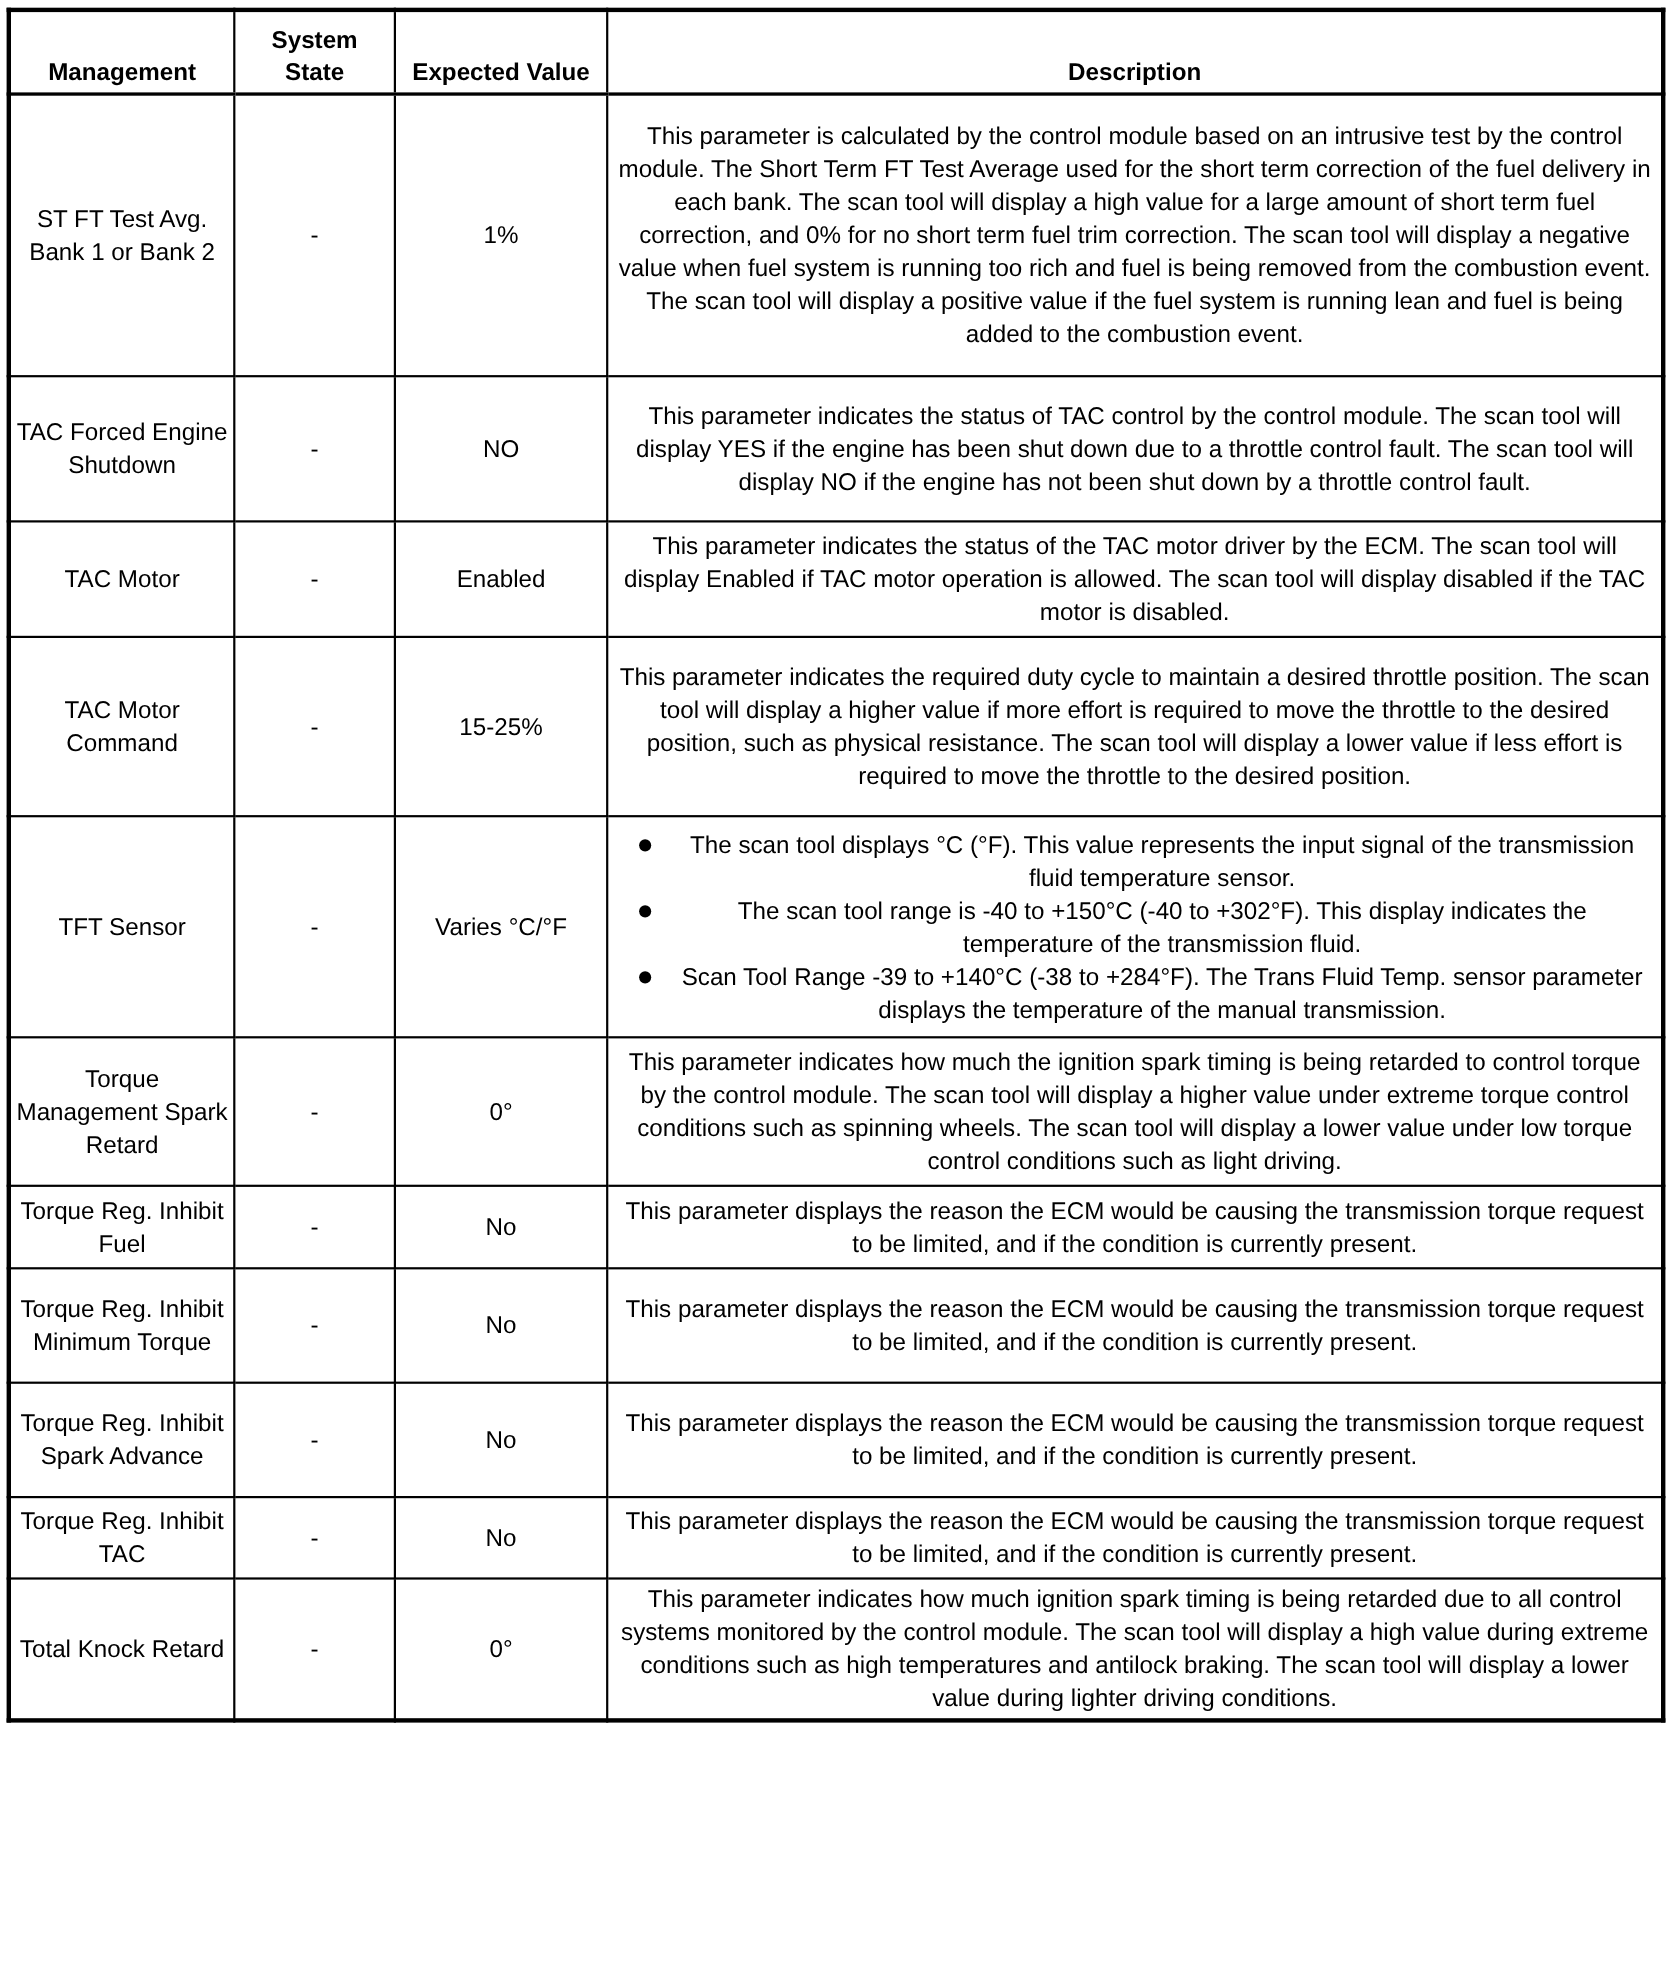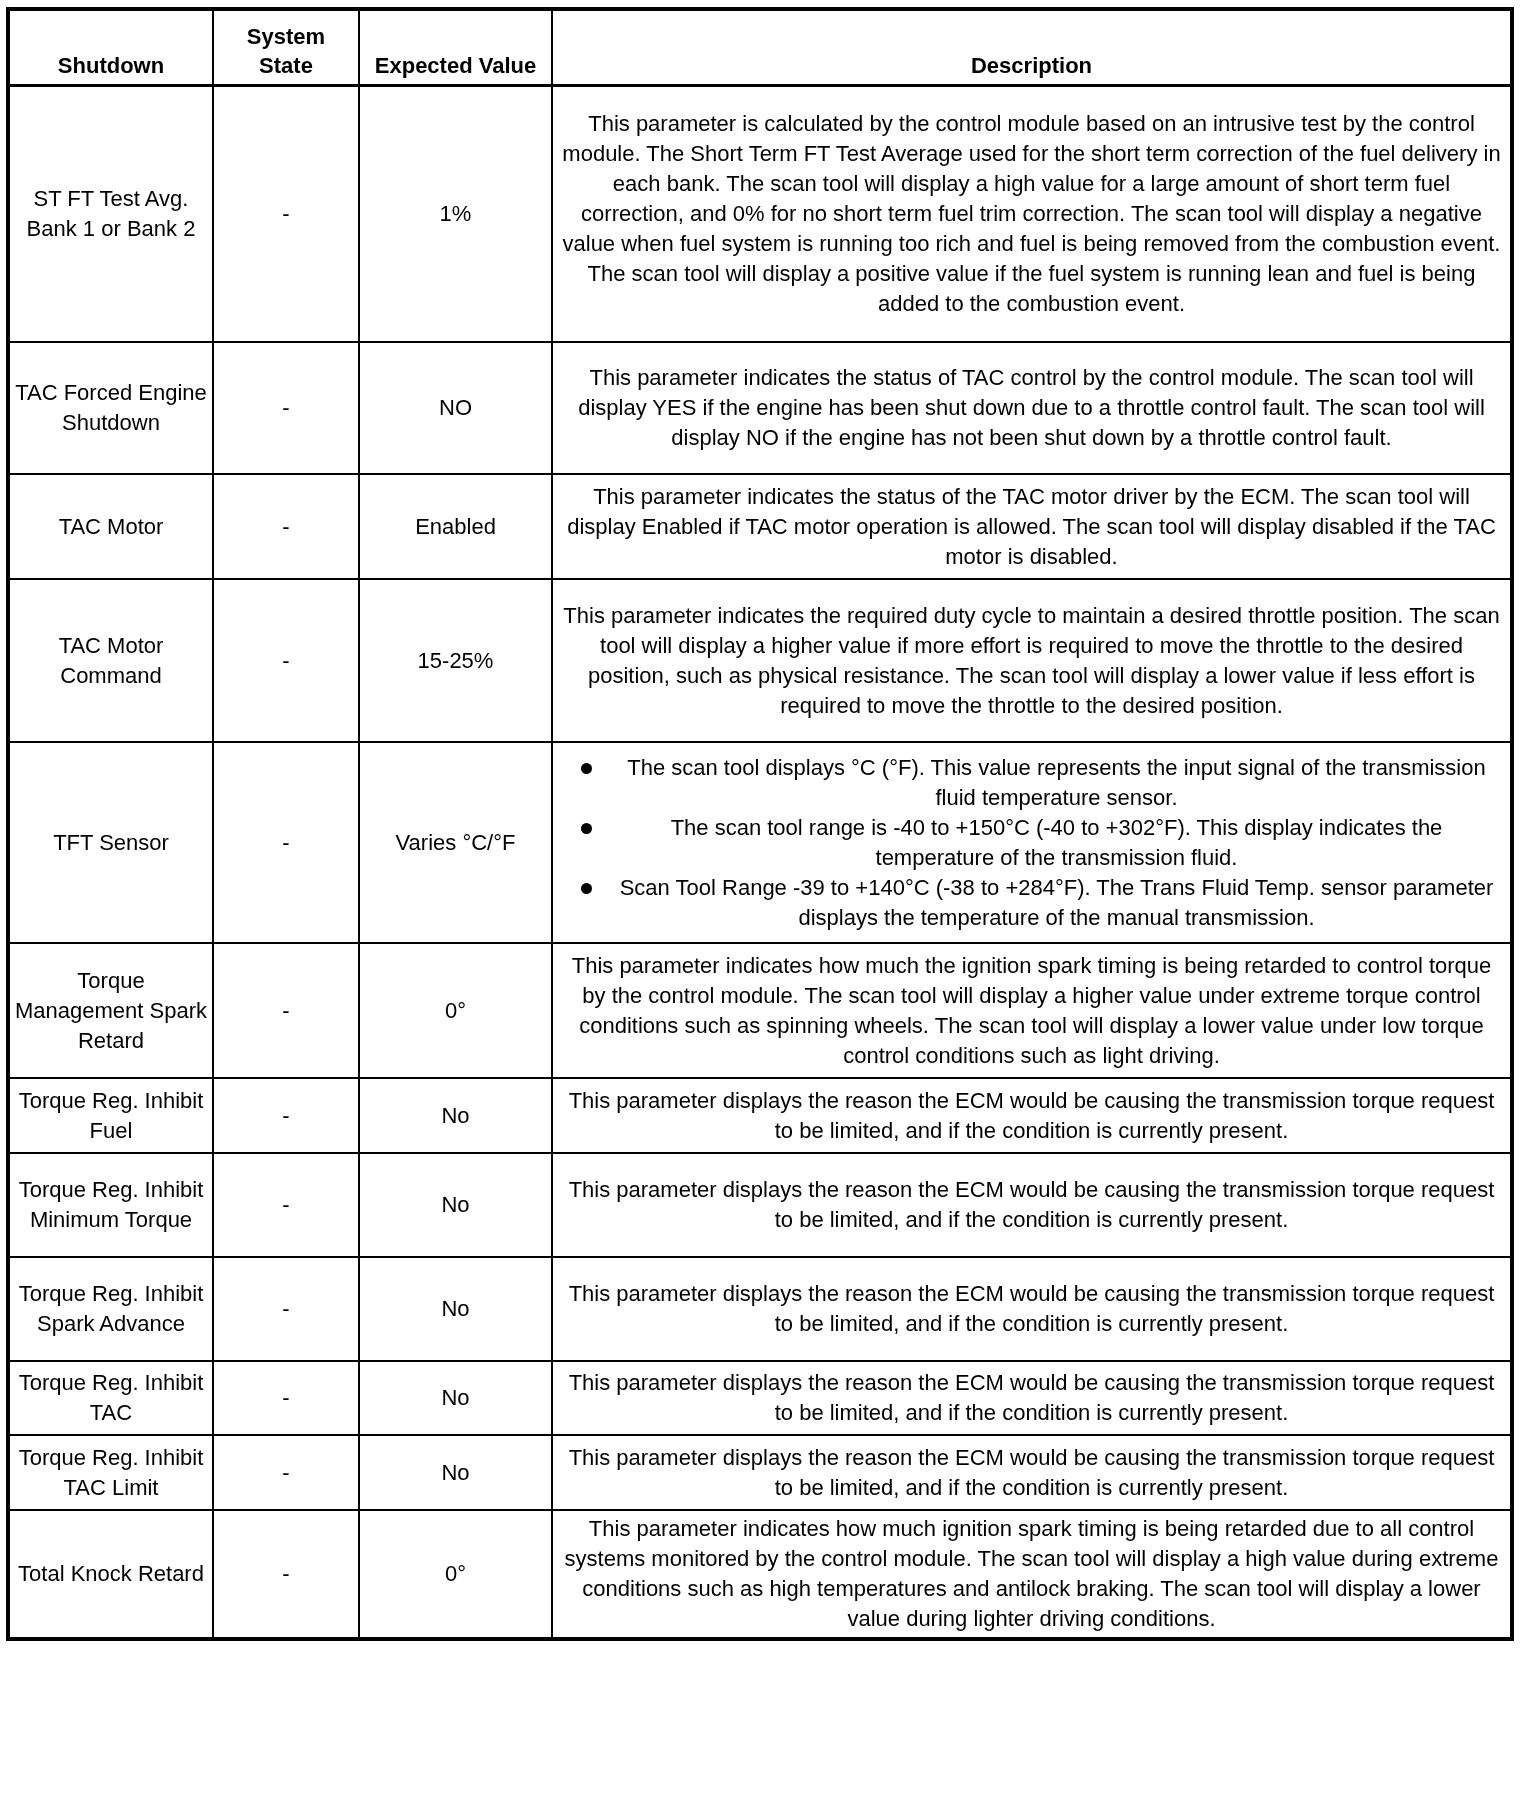--- a/index.html
+++ b/index.html
@@ -90,21 +90,21 @@
 
 <table class="doc-table">
   <colgroup>
     <col class="c1">
       <col class="c2">
       <col class="c3">
       <col class="c4">
   </colgroup>
   <thead>
     <tr>
-      <th>Shutdown</th>
+      <th>Management</th>
       <th>System State</th>
       <th>Expected Value</th>
       <th>Description</th>
     </tr>
   </thead>
   <tbody>
     <tr class="r-stft">
       <td class="param">ST FT Test Avg. Bank 1 or Bank 2</td>
       <td class="state">-</td>
       <td class="value">1%</td>
@@ -172,26 +172,20 @@
       <td class="state">-</td>
       <td class="value">No</td>
       <td class="desc">This parameter displays the reason the ECM would be causing the transmission torque request to be limited, and if the condition is currently present.</td>
     </tr>
     <tr class="r-trtac">
       <td class="param">Torque Reg. Inhibit TAC</td>
       <td class="state">-</td>
       <td class="value">No</td>
       <td class="desc">This parameter displays the reason the ECM would be causing the transmission torque request to be limited, and if the condition is currently present.</td>
     </tr>
-    <tr class="r-trtaclimit">
-      <td class="param">Torque Reg. Inhibit TAC Limit</td>
-      <td class="state">-</td>
-      <td class="value">No</td>
-      <td class="desc">This parameter displays the reason the ECM would be causing the transmission torque request to be limited, and if the condition is currently present.</td>
-    </tr>
     <tr class="r-tkr">
       <td class="param">Total Knock Retard</td>
       <td class="state">-</td>
       <td class="value">0°</td>
       <td class="desc">This parameter indicates how much ignition spark timing is being retarded due to all control systems monitored by the control module. The scan tool will display a high value during extreme conditions such as high temperatures and antilock braking. The scan tool will display a lower value during lighter driving conditions.</td>
     </tr>
   </tbody>
 </table>
 
 </body></html>

